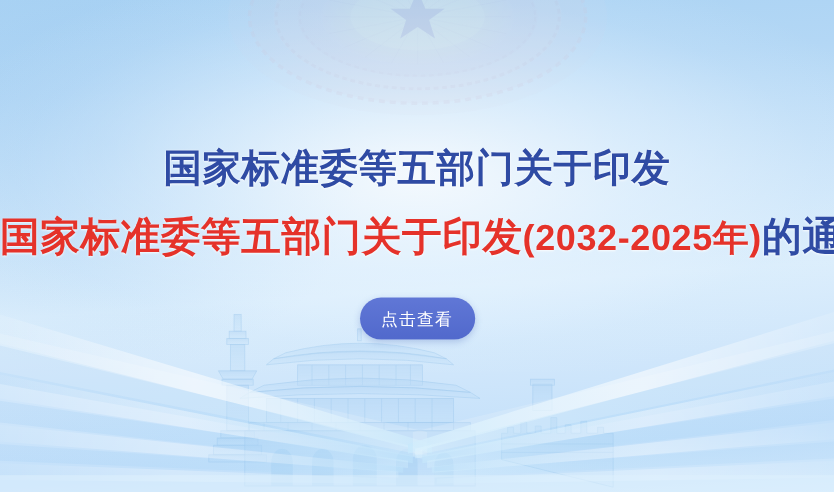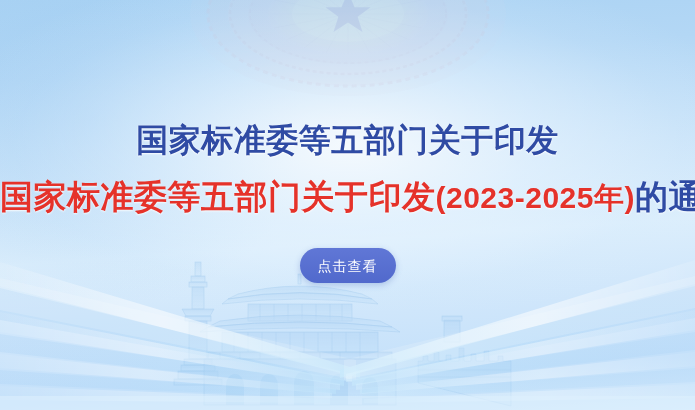--- a/index.html
+++ b/index.html
@@ -320,21 +320,21 @@
 
       <rect x="0" y="136" width="695" height="14" fill="#dff0fd" opacity="0.55"></rect>
     </svg>
   </div>
 
   <div class="content">
 
     <div class="title-line title-line-1">国家标准委等五部门关于印发</div>
 
     <div class="title-line title-line-2">
-      <span class="seg-red">国家标准委等五部门关于印发</span><span class="seg-red-paren">(2023-2025年)</span><span class="seg-blue">的通知</span>
+      <span class="seg-red">国家标准委等五部门关于印发</span><span class="seg-red-paren">(2032-2025年)</span><span class="seg-blue">的通知</span>
     </div>
 
     <div class="cta-wrap">
       <button class="cta-button">点击查看</button>
     </div>
 
   </div>
 </div>
 
 </body></html>

